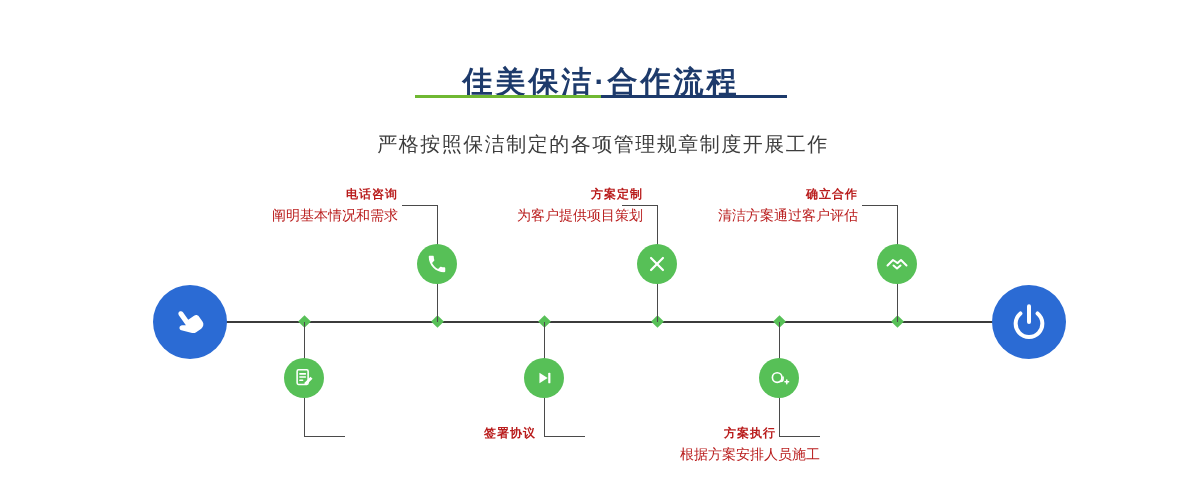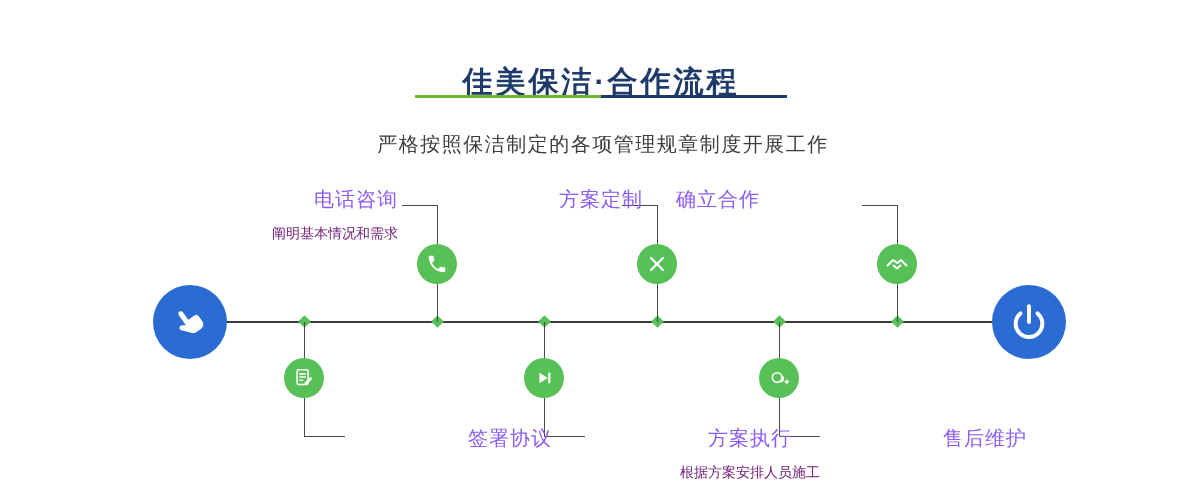--- a/index.html
+++ b/index.html
@@ -21,22 +21,22 @@
   .vline{position:absolute;width:1px;background:var(--line-gray);}
   .mainline{position:absolute;left:190px;top:321px;width:840px;height:2px;background:#3b3b3b;}
   .diamond{position:absolute;width:9px;height:9px;top:317px;background:var(--accent-green);transform:rotate(45deg);}
   .node{position:absolute;width:40px;height:40px;border-radius:50%;background:var(--accent-green);
     display:flex;align-items:center;justify-content:center;}
   .endpoint{position:absolute;width:74px;height:74px;border-radius:50%;background:var(--accent-blue);
     display:flex;align-items:center;justify-content:center;}
   .step-label{position:absolute;}
   .step-label.top{text-align:right;width:280px;}
   .step-label.bottom{text-align:center;width:320px;}
-  .step-title{font-size:20px;font-weight:normal;color:#8b5cf6;letter-spacing:1px;}
-  .step-desc{margin-top:12px;font-size:14px;color:#701a75;}
+  .step-title{font-size:12px;font-weight:bold;color:#b91c1c;letter-spacing:1px;}
+  .step-desc{margin-top:4px;font-size:14px;color:#b91c1c;}
   svg{display:block;}
 </style>
 </head>
 <body style="--accent-blue: #2b6bd4; --accent-green: #57c057; --title-navy: #1d3a6b; --underline-green: #6fb832; --line-gray: #4a4a4a;">
 
 <h1 class="page-title">佳美保洁·合作流程</h1>
 <div class="title-underline">
   <span class="seg-green"></span>
   <span class="seg-blue"></span>
 </div>
@@ -143,27 +143,28 @@
     </svg>
   </span>
 </div>
 
 <div class="step-label top" style="right:804px;top:186px;">
   <div class="step-title">电话咨询</div>
   <div class="step-desc">阐明基本情况和需求</div>
 </div>
 <div class="step-label top" style="right:559px;top:186px;">
   <div class="step-title">方案定制</div>
+  <div class="step-desc">为客户提供项目策划</div>
 </div>
-<div class="step-label top" style="right:344px;top:186px;text-align:center;">
+<div class="step-label top" style="right:344px;top:186px;">
   <div class="step-title">确立合作</div>
+  <div class="step-desc">清洁方案通过客户评估</div>
 </div>
 
 <div class="step-label bottom" style="left:350px;top:425px;">
   <div class="step-title">签署协议</div>
 </div>
 <div class="step-label bottom" style="left:590px;top:425px;">
   <div class="step-title">方案执行</div>
   <div class="step-desc">根据方案安排人员施工</div>
 </div>
 <div class="step-label bottom" style="left:825px;top:425px;">
-  <div class="step-title">售后维护</div>
 </div>
 
 </body></html>

